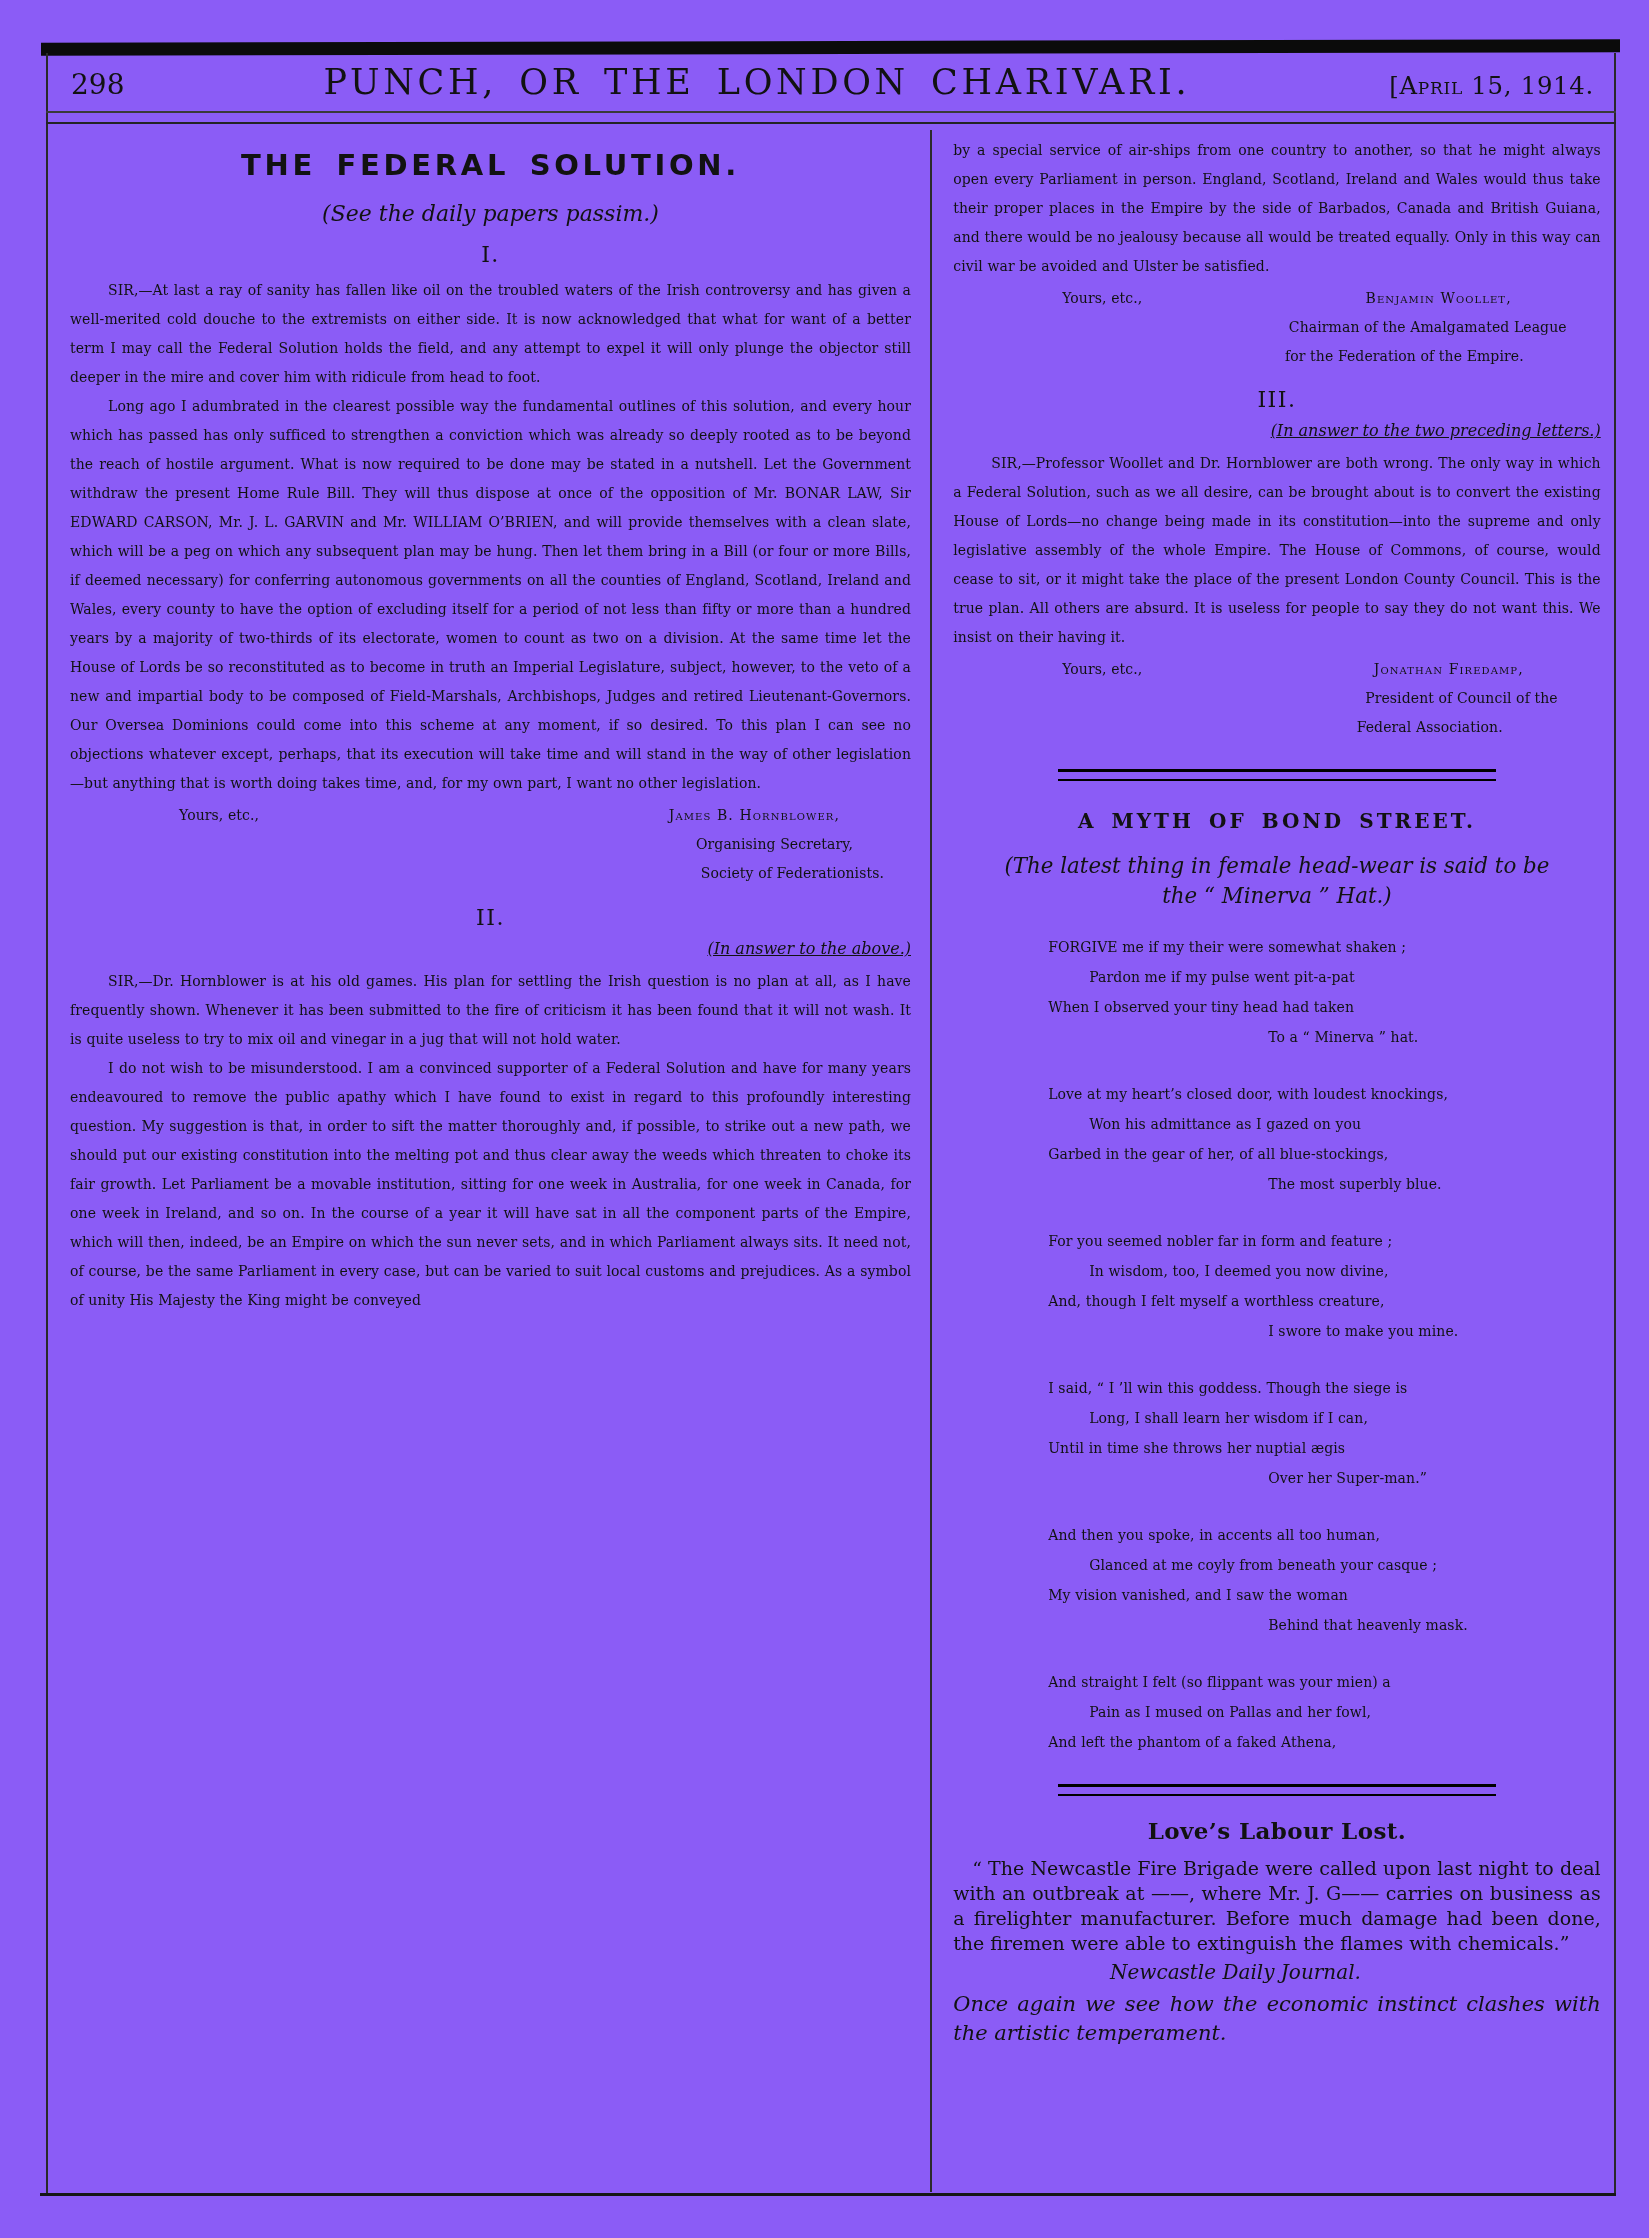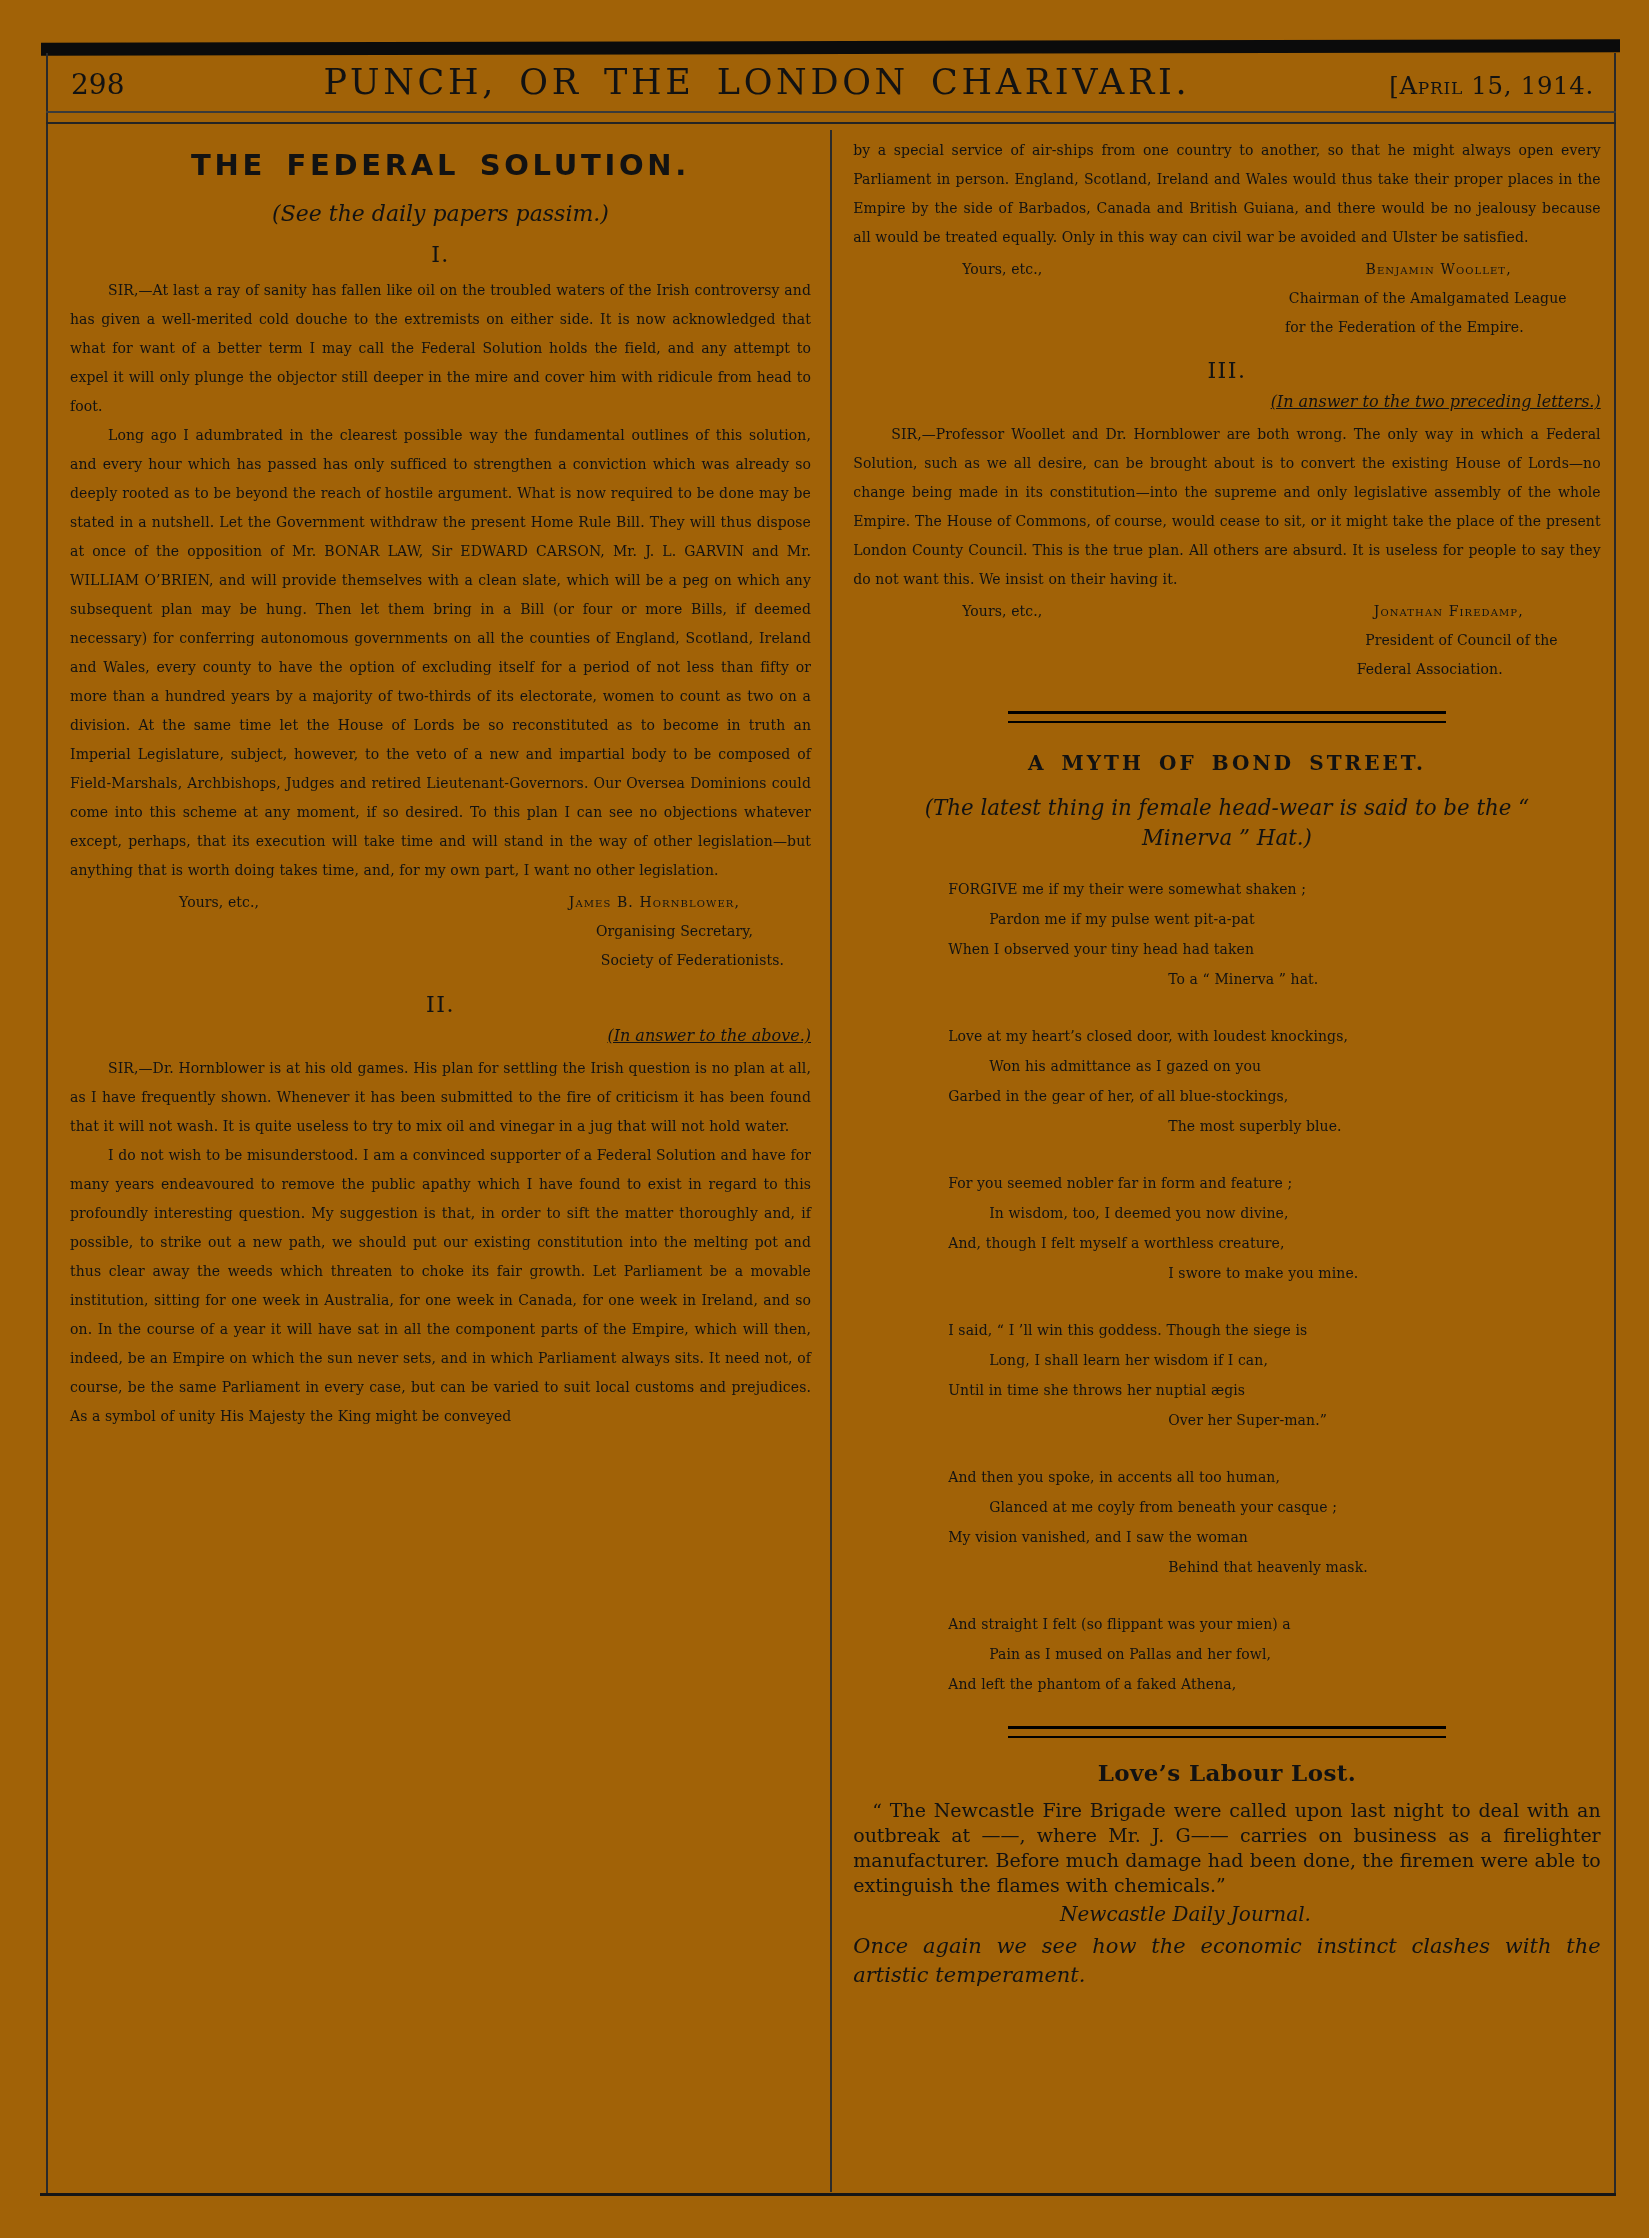--- a/index.html
+++ b/index.html
@@ -1,18 +1,18 @@
 <!DOCTYPE html>
 <html style="font-size:12px"><head>
 <meta charset="utf-8">
 <style>
   html,body { margin:0; padding:0; background:#ffffff; }
   .page {
     position:relative; width:1650px; height:2239px;
-    background:#a16207; color:#121212;
+    background:#8b5cf6; color:#121212;
     font-family:"DejaVu Serif", serif;
     overflow:hidden;
   }
   
   .frame-top    { position:absolute; left:41px; right:30px; top:41px; height:13.3px; background:#0b0b0b; transform:rotate(-0.12deg); }
   .frame-left   { position:absolute; left:46px;  top:53px; bottom:43px; width:2.2px; background:#2a2a2a; }
   .frame-right  { position:absolute; right:34px; top:53px; bottom:43px; width:2.2px; background:#2a2a2a; }
   .frame-bottom { position:absolute; left:40px; right:34px; bottom:43px; height:3px; background:#161616; }
 
   
@@ -26,21 +26,21 @@
     letter-spacing:3.7px; word-spacing:7.4px; white-space:nowrap;
   }
   .masthead-date { font-size:24.4px; font-variant:small-caps; letter-spacing:0.7px; white-space:nowrap; }
   .masthead-rules {
     position:absolute; top:111px; left:46px; right:34px; height:9px;
     border-top:2.2px solid #3a3a3a; border-bottom:2.2px solid #242424;
   }
 
   
   .columns { position:absolute; top:130px; left:48px; right:36px; bottom:47px; display:flex; overflow:hidden; }
-  .col-left  { width:782px; padding:6px 19px 0 22px; box-sizing:border-box; }
+  .col-left  { width:882px; padding:6px 19px 0 22px; box-sizing:border-box; }
   .col-divider { width:2.2px; background:#2b2b2b; }
   .col-right { flex:1; padding:6px 13.3px 0 21px; box-sizing:border-box; }
 
   
   .bodytext, .poem-line, .sig-row, .sig-line {
     font-size:14px; line-height:29px; letter-spacing:0.1px;
   }
   p.bodytext { margin:0; text-align:justify; text-indent:38px; }
   p.bodytext.cont { text-indent:0; }
 

